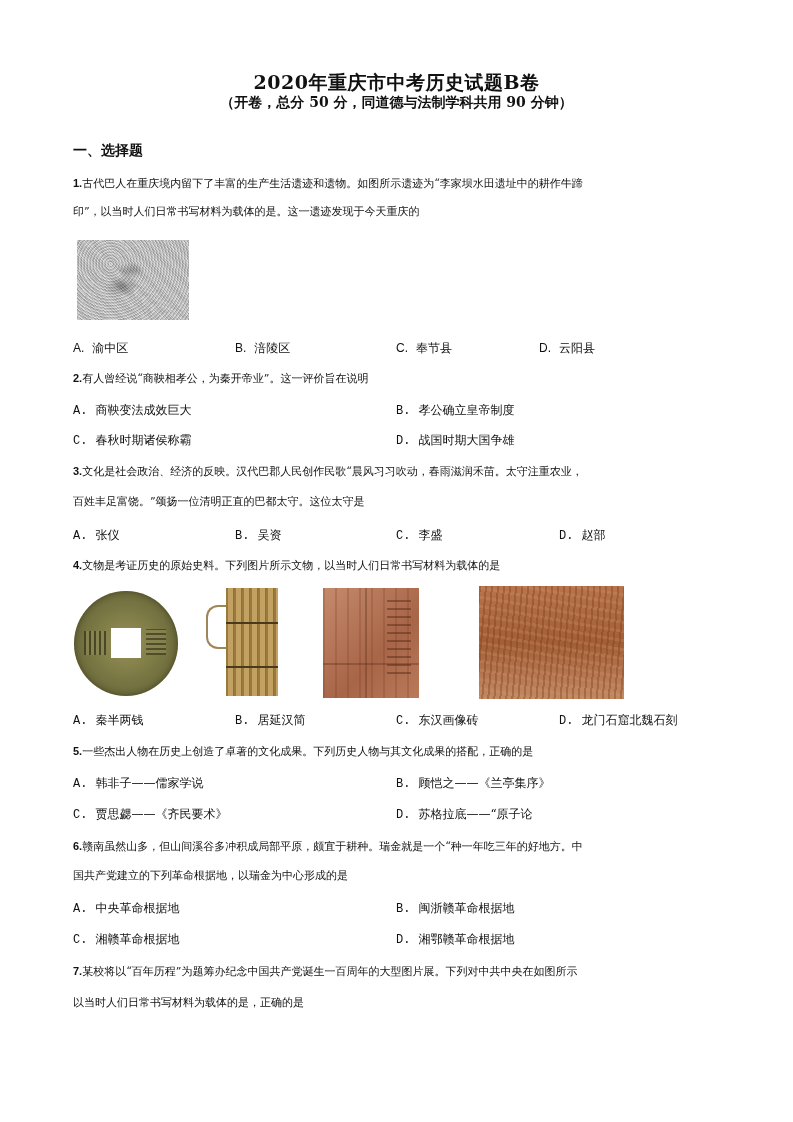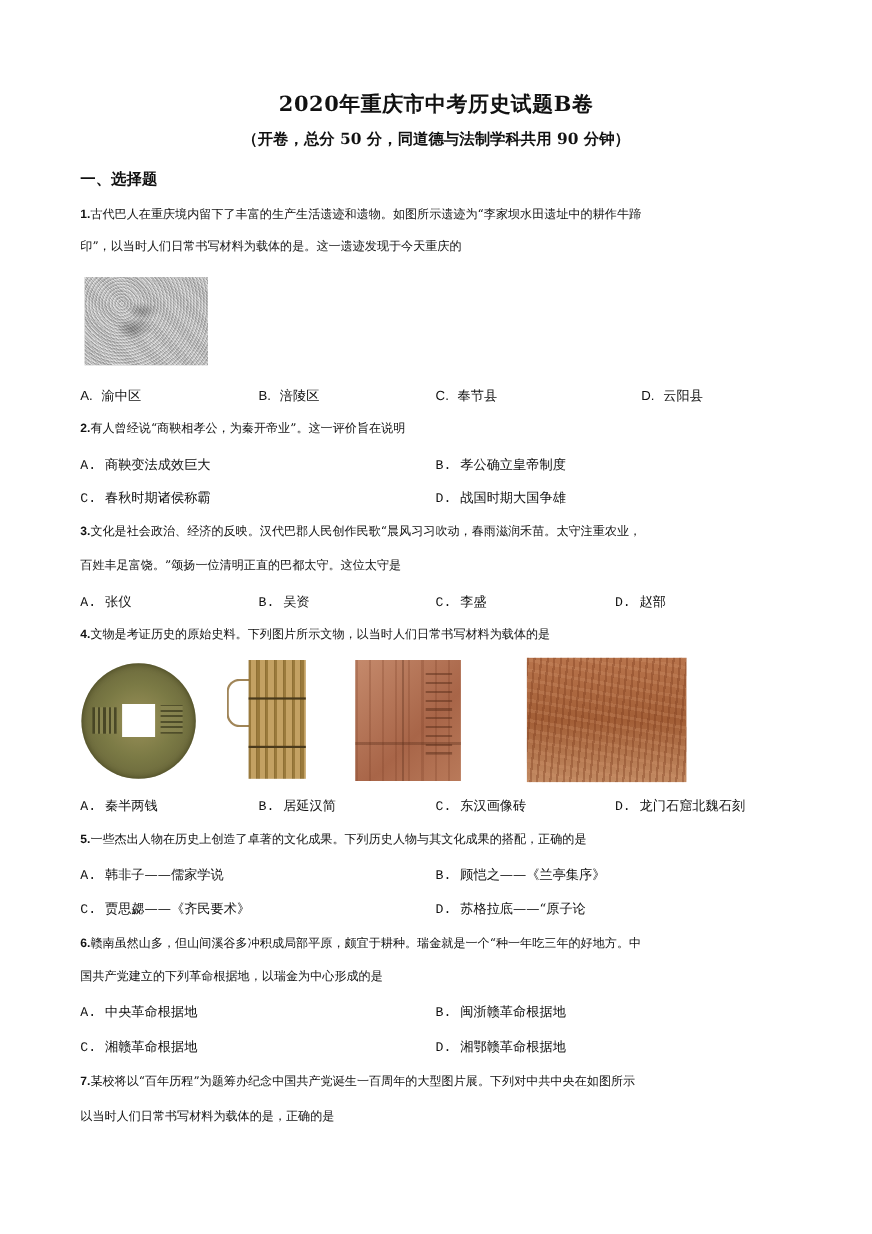--- a/index.html
+++ b/index.html
@@ -1,20 +1,20 @@
 <!DOCTYPE html>
 <html><head>
 <meta charset="utf-8">
 <style>
   * { margin: 0; padding: 0; box-sizing: border-box; }
   html, body { width: 793px; height: 1122px; background: #ffffff; overflow: hidden; }
   body { position: relative; font-family: "DejaVu Serif", "Liberation Serif", serif; color: #111; }
-  .abs { position: absolute; margin-top: 12px; }
+  .abs { position: absolute; }
   .title { left: 0; width: 793px; top: 70px; text-align: center; font-size: 19px; font-weight: bold; letter-spacing: 0.5px; }
-  .subtitle { left: 0; width: 793px; top: 106px; text-align: center; font-size: 14px; font-weight: bold; }
+  .subtitle { left: 0; width: 793px; top: 94px; text-align: center; font-size: 14px; font-weight: bold; }
   .section { left: 73px; top: 142px; font-size: 14px; font-weight: bold; font-family: "DejaVu Sans", "Liberation Sans", sans-serif; }
   .line { left: 73px; font-size: 11px; white-space: nowrap; line-height: 18px; }
   .qnum { font-family: "Liberation Sans", "DejaVu Sans", sans-serif; font-weight: bold; }
   .opt { font-size: 12px; white-space: nowrap; line-height: 18px; }
   .optlabel { font-family: "Liberation Sans", "DejaVu Sans", sans-serif; margin-right: 8px; }
   .optlabel-serif { font-family: "Liberation Mono", "DejaVu Sans Mono", monospace; margin-right: 8px; }
 
   
   .hoofimg { left: 77px; top: 240px; width: 112px; height: 80px;
     background:
@@ -62,21 +62,21 @@
 <div class="abs title">2020年重庆市中考历史试题B卷</div>
 <div class="abs subtitle">（开卷，总分 50 分，同道德与法制学科共用 90 分钟）</div>
 <div class="abs section">一、选择题</div>
 
 <div class="abs line" style="top:174px"><span class="qnum">1.</span><span>古代巴人在重庆境内留下了丰富的生产生活遗迹和遗物。如图所示遗迹为“李家坝水田遗址中的耕作牛蹄</span></div>
 <div class="abs line" style="top:203px">印”，以当时人们日常书写材料为载体的是。这一遗迹发现于今天重庆的</div>
 <div class="abs hoofimg"></div>
 <div class="abs opt" style="left:73px;top:339px"><span class="optlabel">A.</span><span>渝中区</span></div>
 <div class="abs opt" style="left:235px;top:339px"><span class="optlabel">B.</span><span>涪陵区</span></div>
 <div class="abs opt" style="left:396px;top:339px"><span class="optlabel">C.</span><span>奉节县</span></div>
-<div class="abs opt" style="left:583px;top:339px"><span class="optlabel">D.</span><span>云阳县</span></div>
+<div class="abs opt" style="left:539px;top:339px"><span class="optlabel">D.</span><span>云阳县</span></div>
 
 <div class="abs line" style="top:369px"><span class="qnum">2.</span><span>有人曾经说“商鞅相孝公，为秦开帝业”。这一评价旨在说明</span></div>
 <div class="abs opt" style="left:73px;top:401px"><span class="optlabel-serif">A.</span><span>商鞅变法成效巨大</span></div>
 <div class="abs opt" style="left:396px;top:401px"><span class="optlabel-serif">B.</span><span>孝公确立皇帝制度</span></div>
 <div class="abs opt" style="left:73px;top:431px"><span class="optlabel-serif">C.</span><span>春秋时期诸侯称霸</span></div>
 <div class="abs opt" style="left:396px;top:431px"><span class="optlabel-serif">D.</span><span>战国时期大国争雄</span></div>
 
 <div class="abs line" style="top:462px"><span class="qnum">3.</span><span>文化是社会政治、经济的反映。汉代巴郡人民创作民歌“晨风习习吹动，春雨滋润禾苗。太守注重农业，</span></div>
 <div class="abs line" style="top:493px">百姓丰足富饶。”颂扬一位清明正直的巴都太守。这位太守是</div>
 <div class="abs opt" style="left:73px;top:526px"><span class="optlabel-serif">A.</span><span>张仪</span></div>

